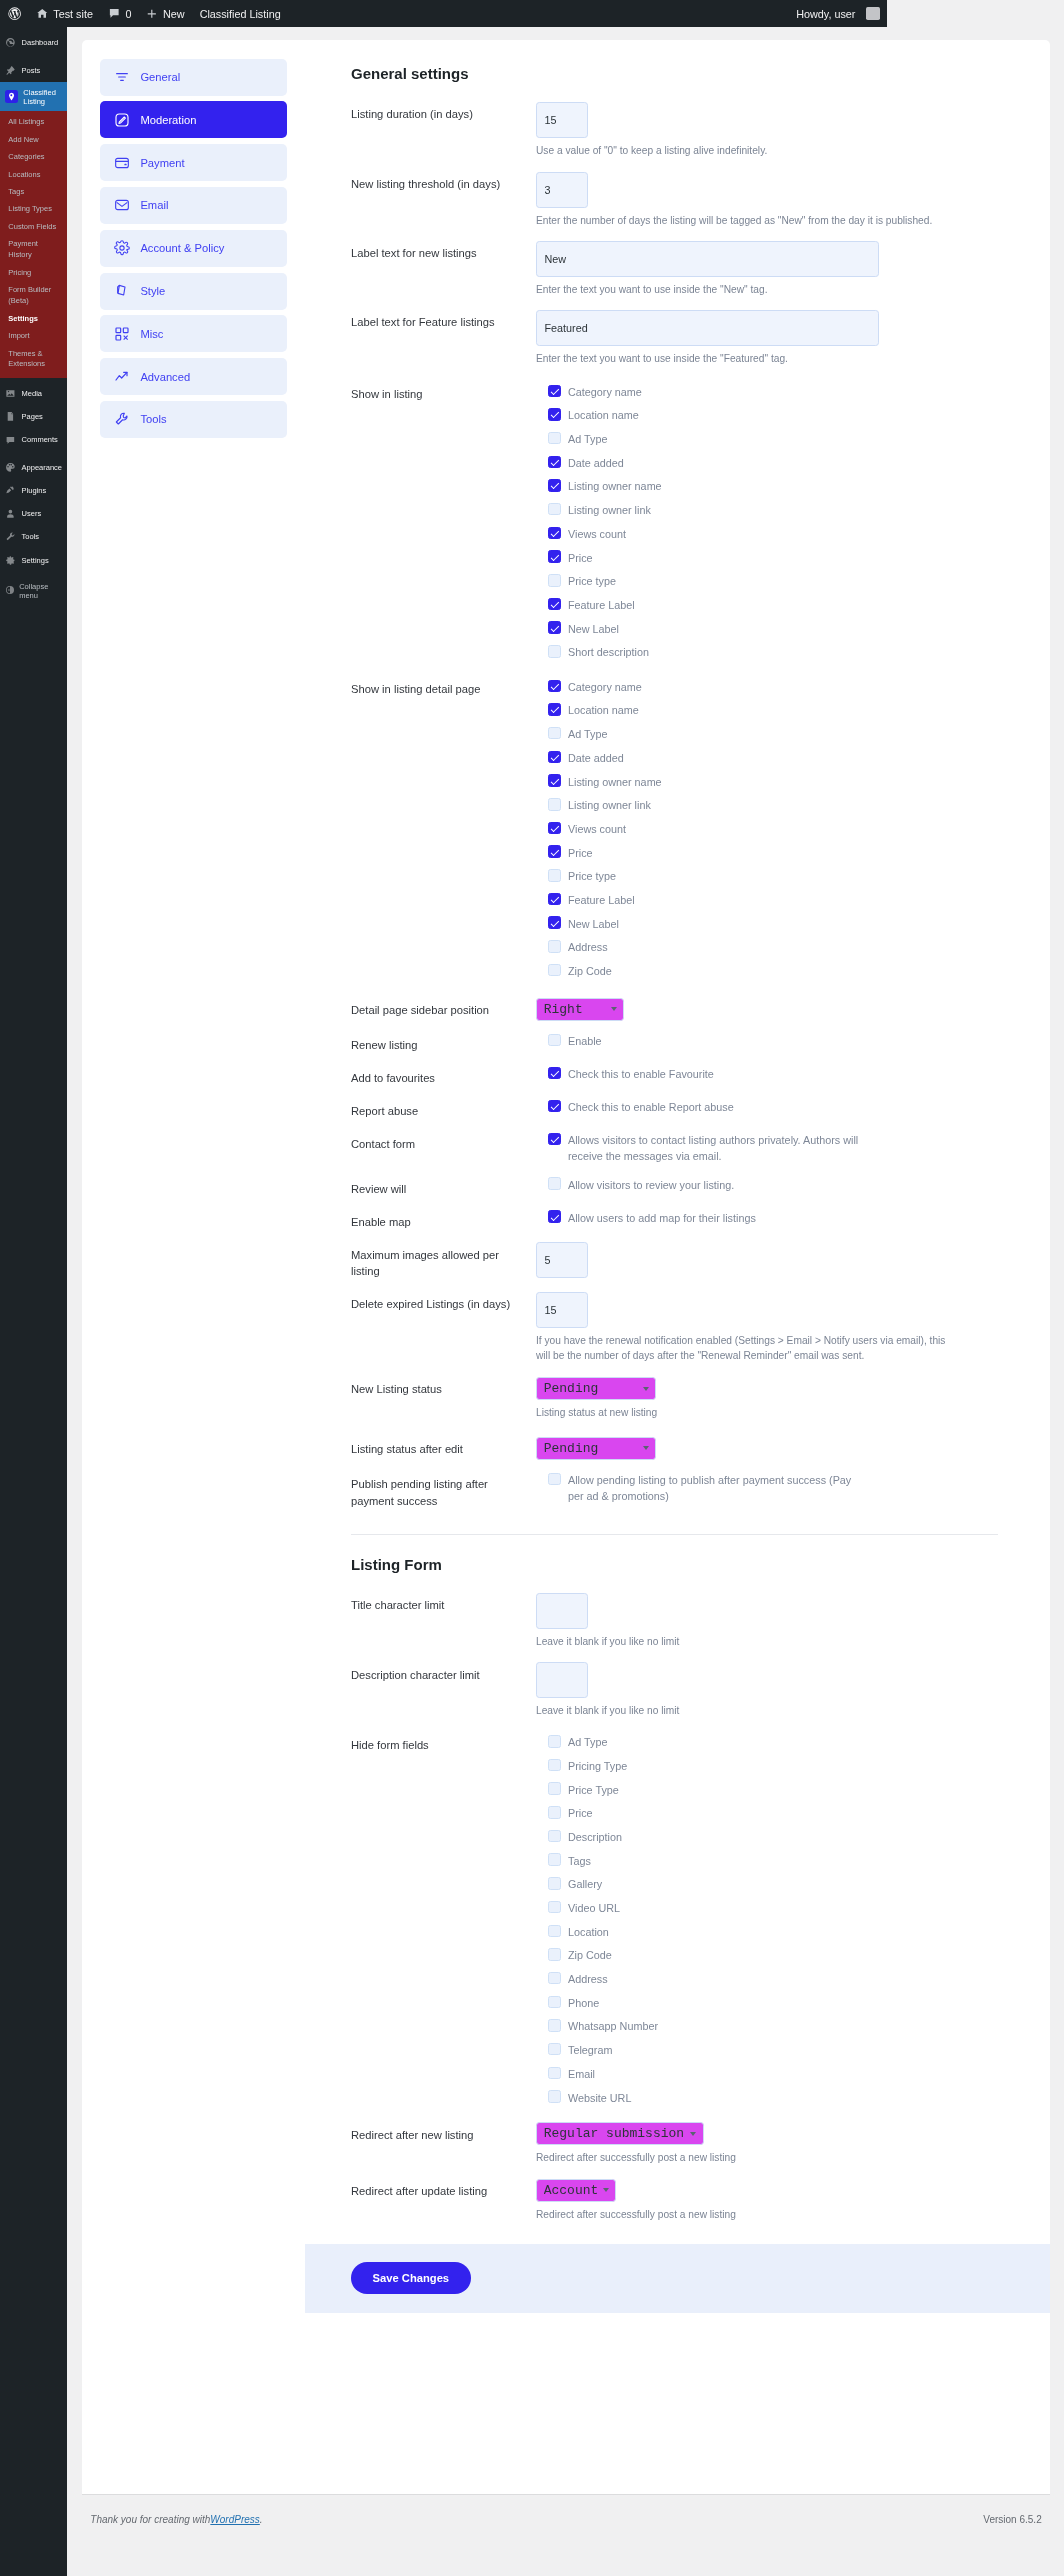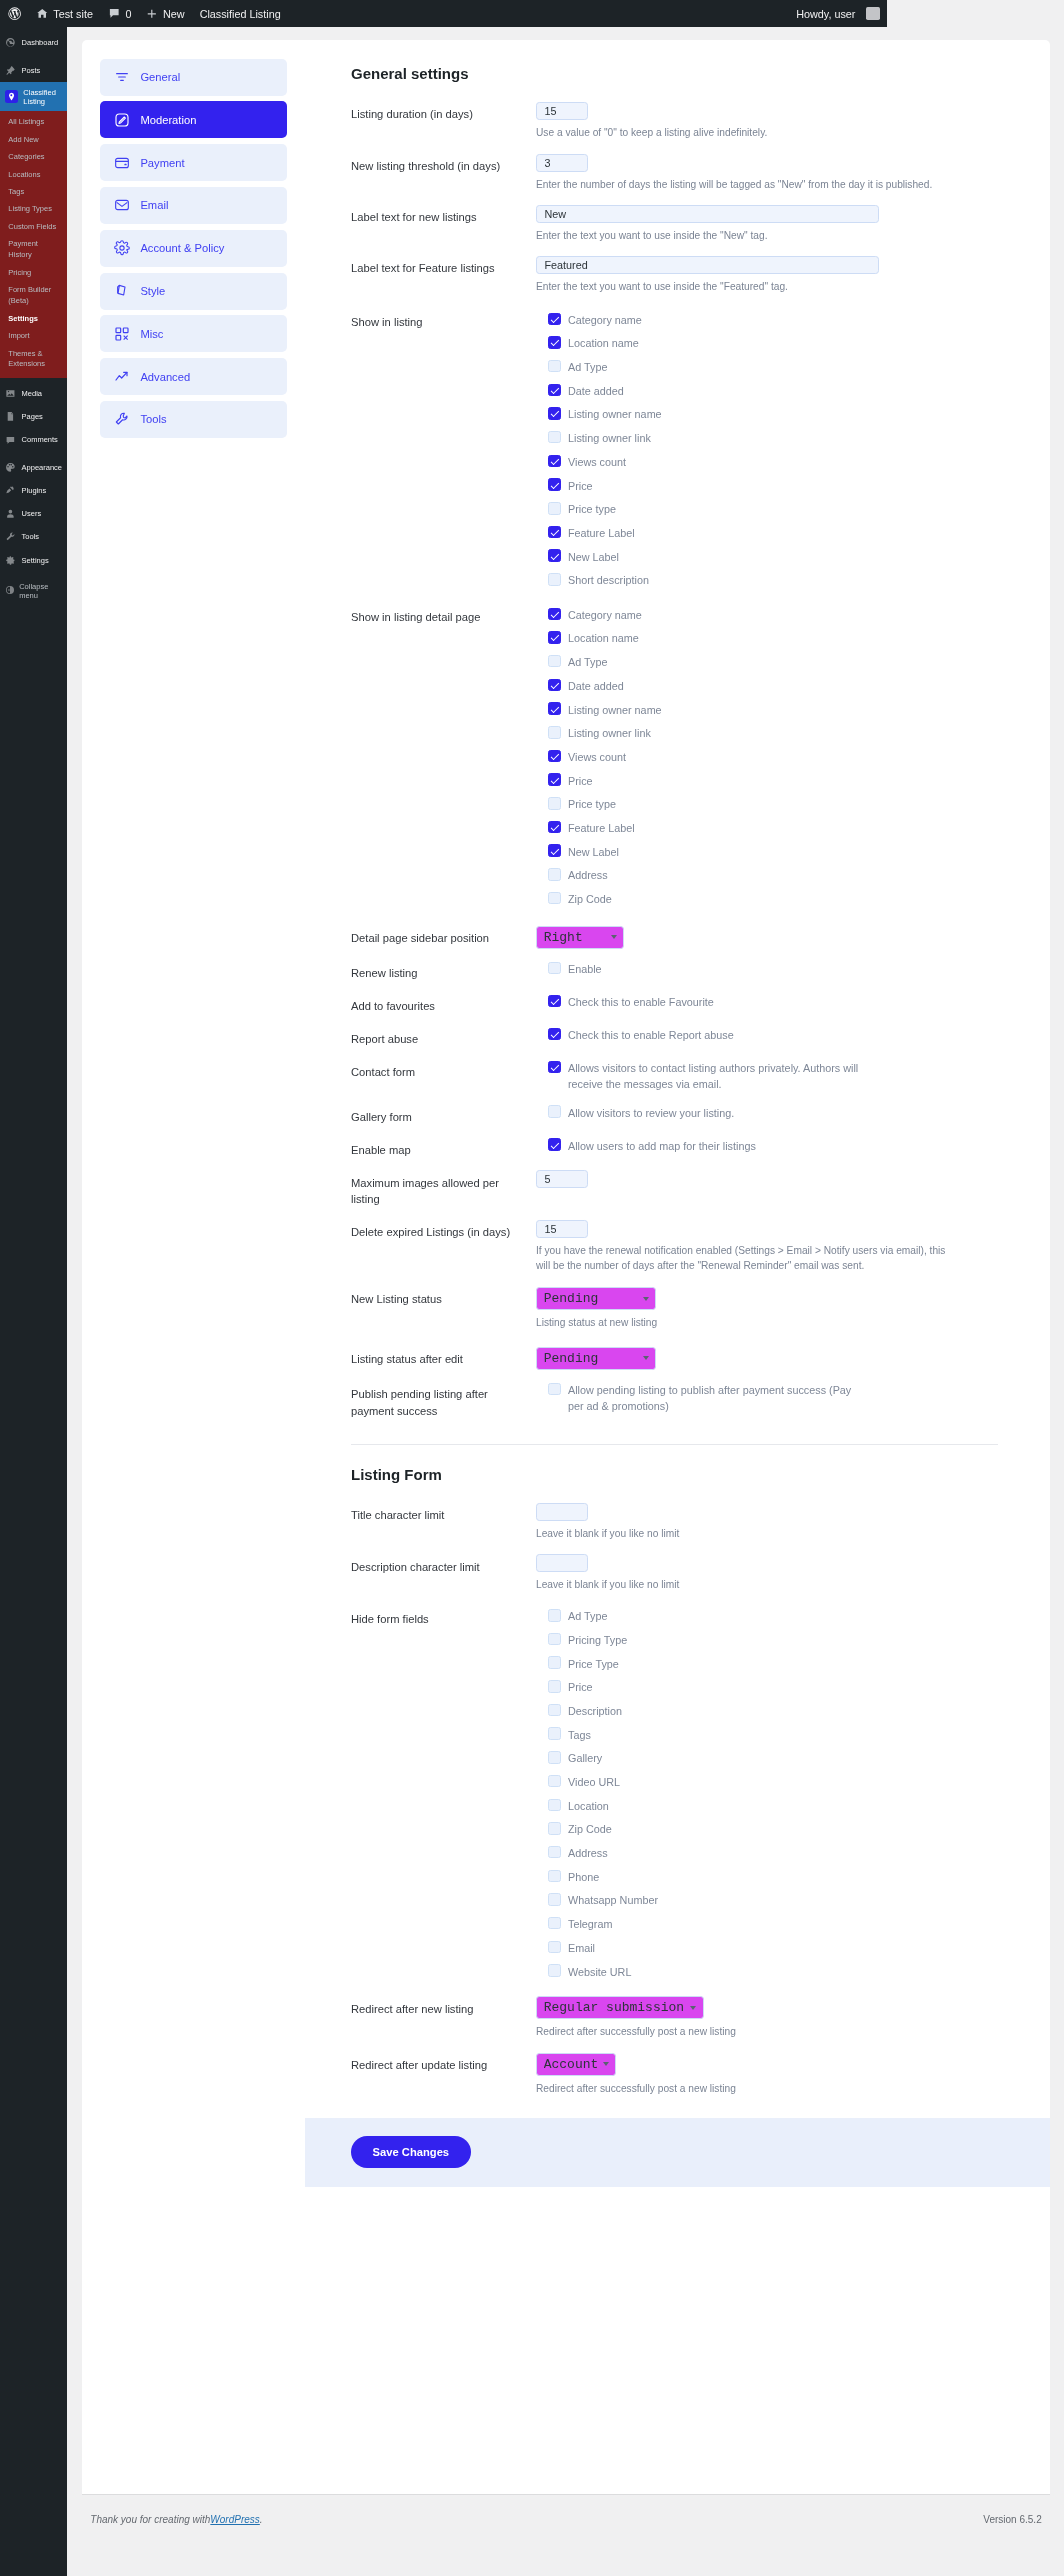--- a/index.html
+++ b/index.html
@@ -128,21 +128,21 @@
     width: 185px; flex: 0 0 185px;
     font-size: 11.2px; color: #33373d; line-height: 1.45;
     padding-top: 4.2px; padding-right: 11.6px;
   }
   .fctl { flex: 1 1 auto; min-width: 0; }
 
   input.tin {
     background: #eff4fd;
     border: 0.8px solid #cddcf5;
     border-radius: 3.3px;
-    height: 18px;
+    height: 36px;
     padding: 0 7.5px;
     font-size: 10.8px;
     color: #2c3338;
     font-family: "Liberation Sans", sans-serif;
     outline: none;
   }
   input.tin.small { width: 52px; }
   input.tin.wide  { width: 343px; }
   input.tin.blank { width: 52px; }
 
@@ -705,21 +705,21 @@
           <div class="flabel">Contact form</div>
           <div class="fctl">
             <div class="cbrow">
                 <span class="cb on"></span>
                 <span class="cblabel wrapw">Allows visitors to contact listing authors privately. Authors will receive the messages via email.</span>
               </div>
           </div>
         </div>
 
         <div class="frow" style="margin-top:11.6px;">
-          <div class="flabel">Gallery form</div>
+          <div class="flabel">Review will</div>
           <div class="fctl">
             <div class="cbrow">
                 <span class="cb"></span>
                 <span class="cblabel">Allow visitors to review your listing.</span>
               </div>
           </div>
         </div>
 
         <div class="frow" style="margin-top:10px;">
           <div class="flabel">Enable map</div>

